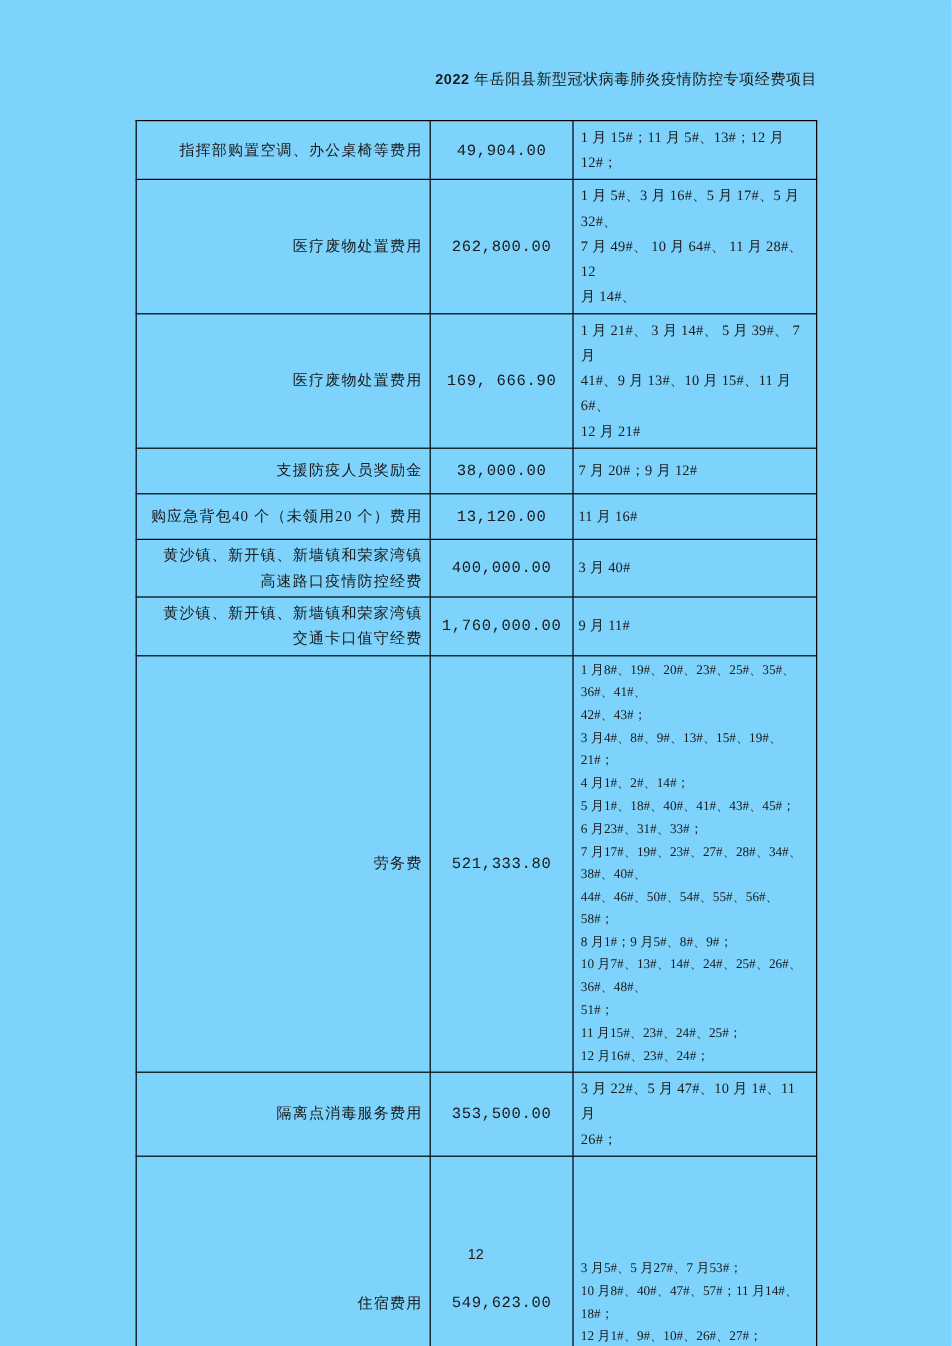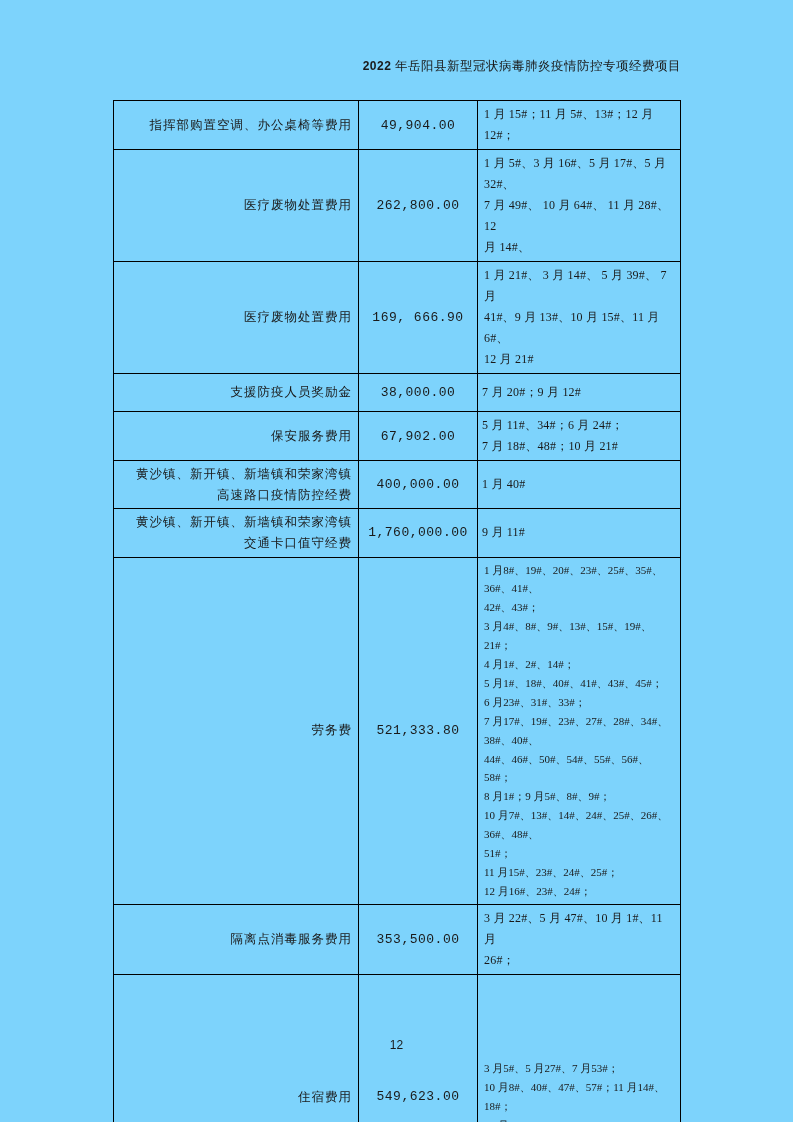--- a/index.html
+++ b/index.html
@@ -116,28 +116,28 @@
           <td class="c-item">医疗废物处置费用</td>
           <td class="c-amount">169, 666.90</td>
           <td class="c-notes">1 月 21#、 3 月 14#、 5 月 39#、 7 月<br>41#、9 月 13#、10 月 15#、11 月 6#、<br>12 月 21#</td>
         </tr>
         <tr>
           <td class="c-item">支援防疫人员奖励金</td>
           <td class="c-amount">38,000.00</td>
           <td class="c-notes center">7 月 20#；9 月 12#</td>
         </tr>
         <tr>
-          <td class="c-item">保安服务费用</td>
-          <td class="c-amount">67,902.00</td>
-          <td class="c-notes center">5 月 11#、34#；6 月 24#；<br>7 月 18#、48#；10 月 21#</td>
+          <td class="c-item">购应急背包40 个（未领用20 个）费用</td>
+          <td class="c-amount">13,120.00</td>
+          <td class="c-notes center">11 月 16#</td>
         </tr>
         <tr>
           <td class="c-item">黄沙镇、新开镇、新墙镇和荣家湾镇<br>高速路口疫情防控经费</td>
           <td class="c-amount">400,000.00</td>
-          <td class="c-notes center">1 月 40#</td>
+          <td class="c-notes center">3 月 40#</td>
         </tr>
         <tr>
           <td class="c-item">黄沙镇、新开镇、新墙镇和荣家湾镇<br>交通卡口值守经费</td>
           <td class="c-amount">1,760,000.00</td>
           <td class="c-notes center">9 月 11#</td>
         </tr>
         <tr>
           <td class="c-item">劳务费</td>
           <td class="c-amount">521,333.80</td>
           <td class="c-notes dense">1 月8#、19#、20#、23#、25#、35#、36#、41#、<br>42#、43#；<br>3 月4#、8#、9#、13#、15#、19#、21#；<br>4 月1#、2#、14#；<br>5 月1#、18#、40#、41#、43#、45#；<br>6 月23#、31#、33#；<br>7 月17#、19#、23#、27#、28#、34#、38#、40#、<br>44#、46#、50#、54#、55#、56#、58#；<br>8 月1#；9 月5#、8#、9#；<br>10 月7#、13#、14#、24#、25#、26#、36#、48#、<br>51#；<br>11 月15#、23#、24#、25#；<br>12 月16#、23#、24#；</td>

